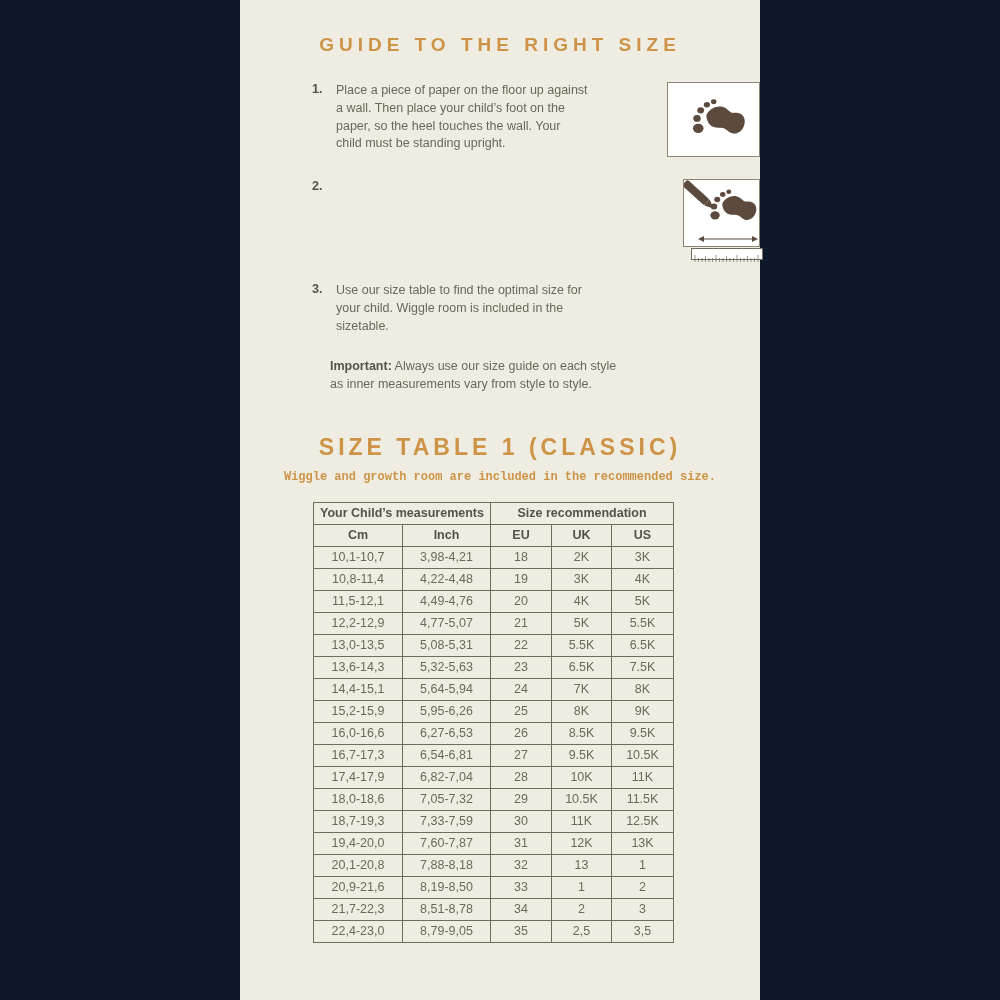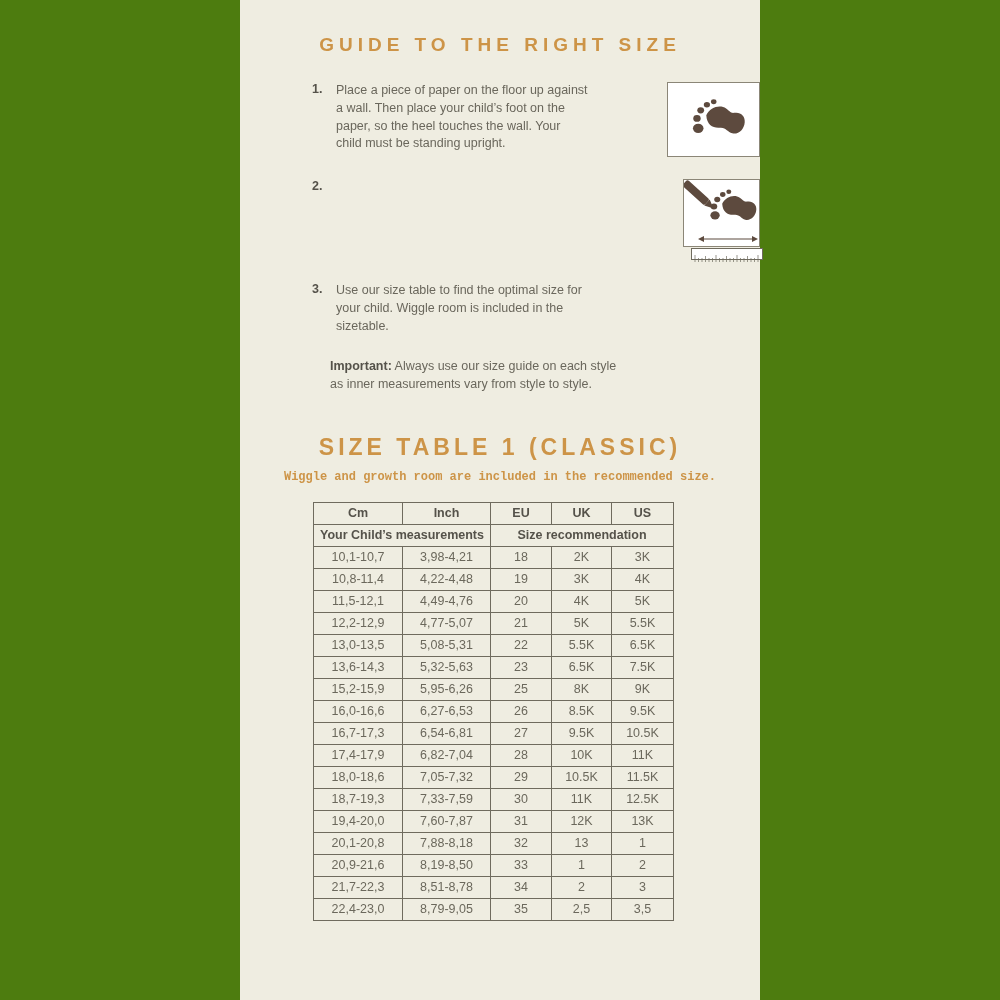--- a/index.html
+++ b/index.html
@@ -1,16 +1,16 @@
 <!DOCTYPE html>
 <html><head>
 <meta charset="utf-8">
 <style>
   html,body{margin:0;padding:0;background:#ffffff;}
-  .page{width:1000px;height:1000px;background:#4d7c0f;margin:0 auto;overflow:hidden;
+  .page{width:1000px;height:1000px;background:#0f172a;margin:0 auto;overflow:hidden;
         font-family:"Liberation Sans","DejaVu Sans",sans-serif;}
   .panel{width:520px;height:1000px;margin:0 auto;background:#efede1;box-sizing:border-box;
          padding-top:34px;}
   h1.guide-title{margin:0;text-align:center;font-size:19px;font-weight:bold;
          letter-spacing:5px;color:#cd9447;}
   p.guide-subtitle{margin:9px auto 0;max-width:322px;text-align:center;font-size:13px;
          font-weight:bold;color:#cd9447;line-height:1.35;}
   .steps{list-style:none;margin:26px 0 0;padding:0 0 0 72px;}
   .step{position:relative;width:448px;}
   .step-1{min-height:97px;}
@@ -135,30 +135,30 @@
     <table class="size-table">
       <colgroup>
         <col class="col-cm">
           <col class="col-inch">
           <col class="col-eu">
           <col class="col-uk">
           <col class="col-us">
       </colgroup>
       <thead>
         <tr>
+          <th colspan="2">Your Child’s measurements</th>
+          <th colspan="3">Size recommendation</th>
+        </tr>
+        <tr>
           <th>Cm</th>
           <th>Inch</th>
           <th>EU</th>
           <th>UK</th>
           <th>US</th>
         </tr>
-        <tr>
-          <th colspan="2">Your Child’s measurements</th>
-          <th colspan="3">Size recommendation</th>
-        </tr>
       </thead>
       <tbody id="size-rows">
           <tr>
             <td>10,1-10,7</td>
             <td>3,98-4,21</td>
             <td>18</td>
             <td>2K</td>
             <td>3K</td>
           </tr>
           <tr>
@@ -190,20 +190,27 @@
             <td>6.5K</td>
           </tr>
           <tr>
             <td>13,6-14,3</td>
             <td>5,32-5,63</td>
             <td>23</td>
             <td>6.5K</td>
             <td>7.5K</td>
           </tr>
           <tr>
+            <td>14,4-15,1</td>
+            <td>5,64-5,94</td>
+            <td>24</td>
+            <td>7K</td>
+            <td>8K</td>
+          </tr>
+          <tr>
             <td>15,2-15,9</td>
             <td>5,95-6,26</td>
             <td>25</td>
             <td>8K</td>
             <td>9K</td>
           </tr>
           <tr>
             <td>16,0-16,6</td>
             <td>6,27-6,53</td>
             <td>26</td>

